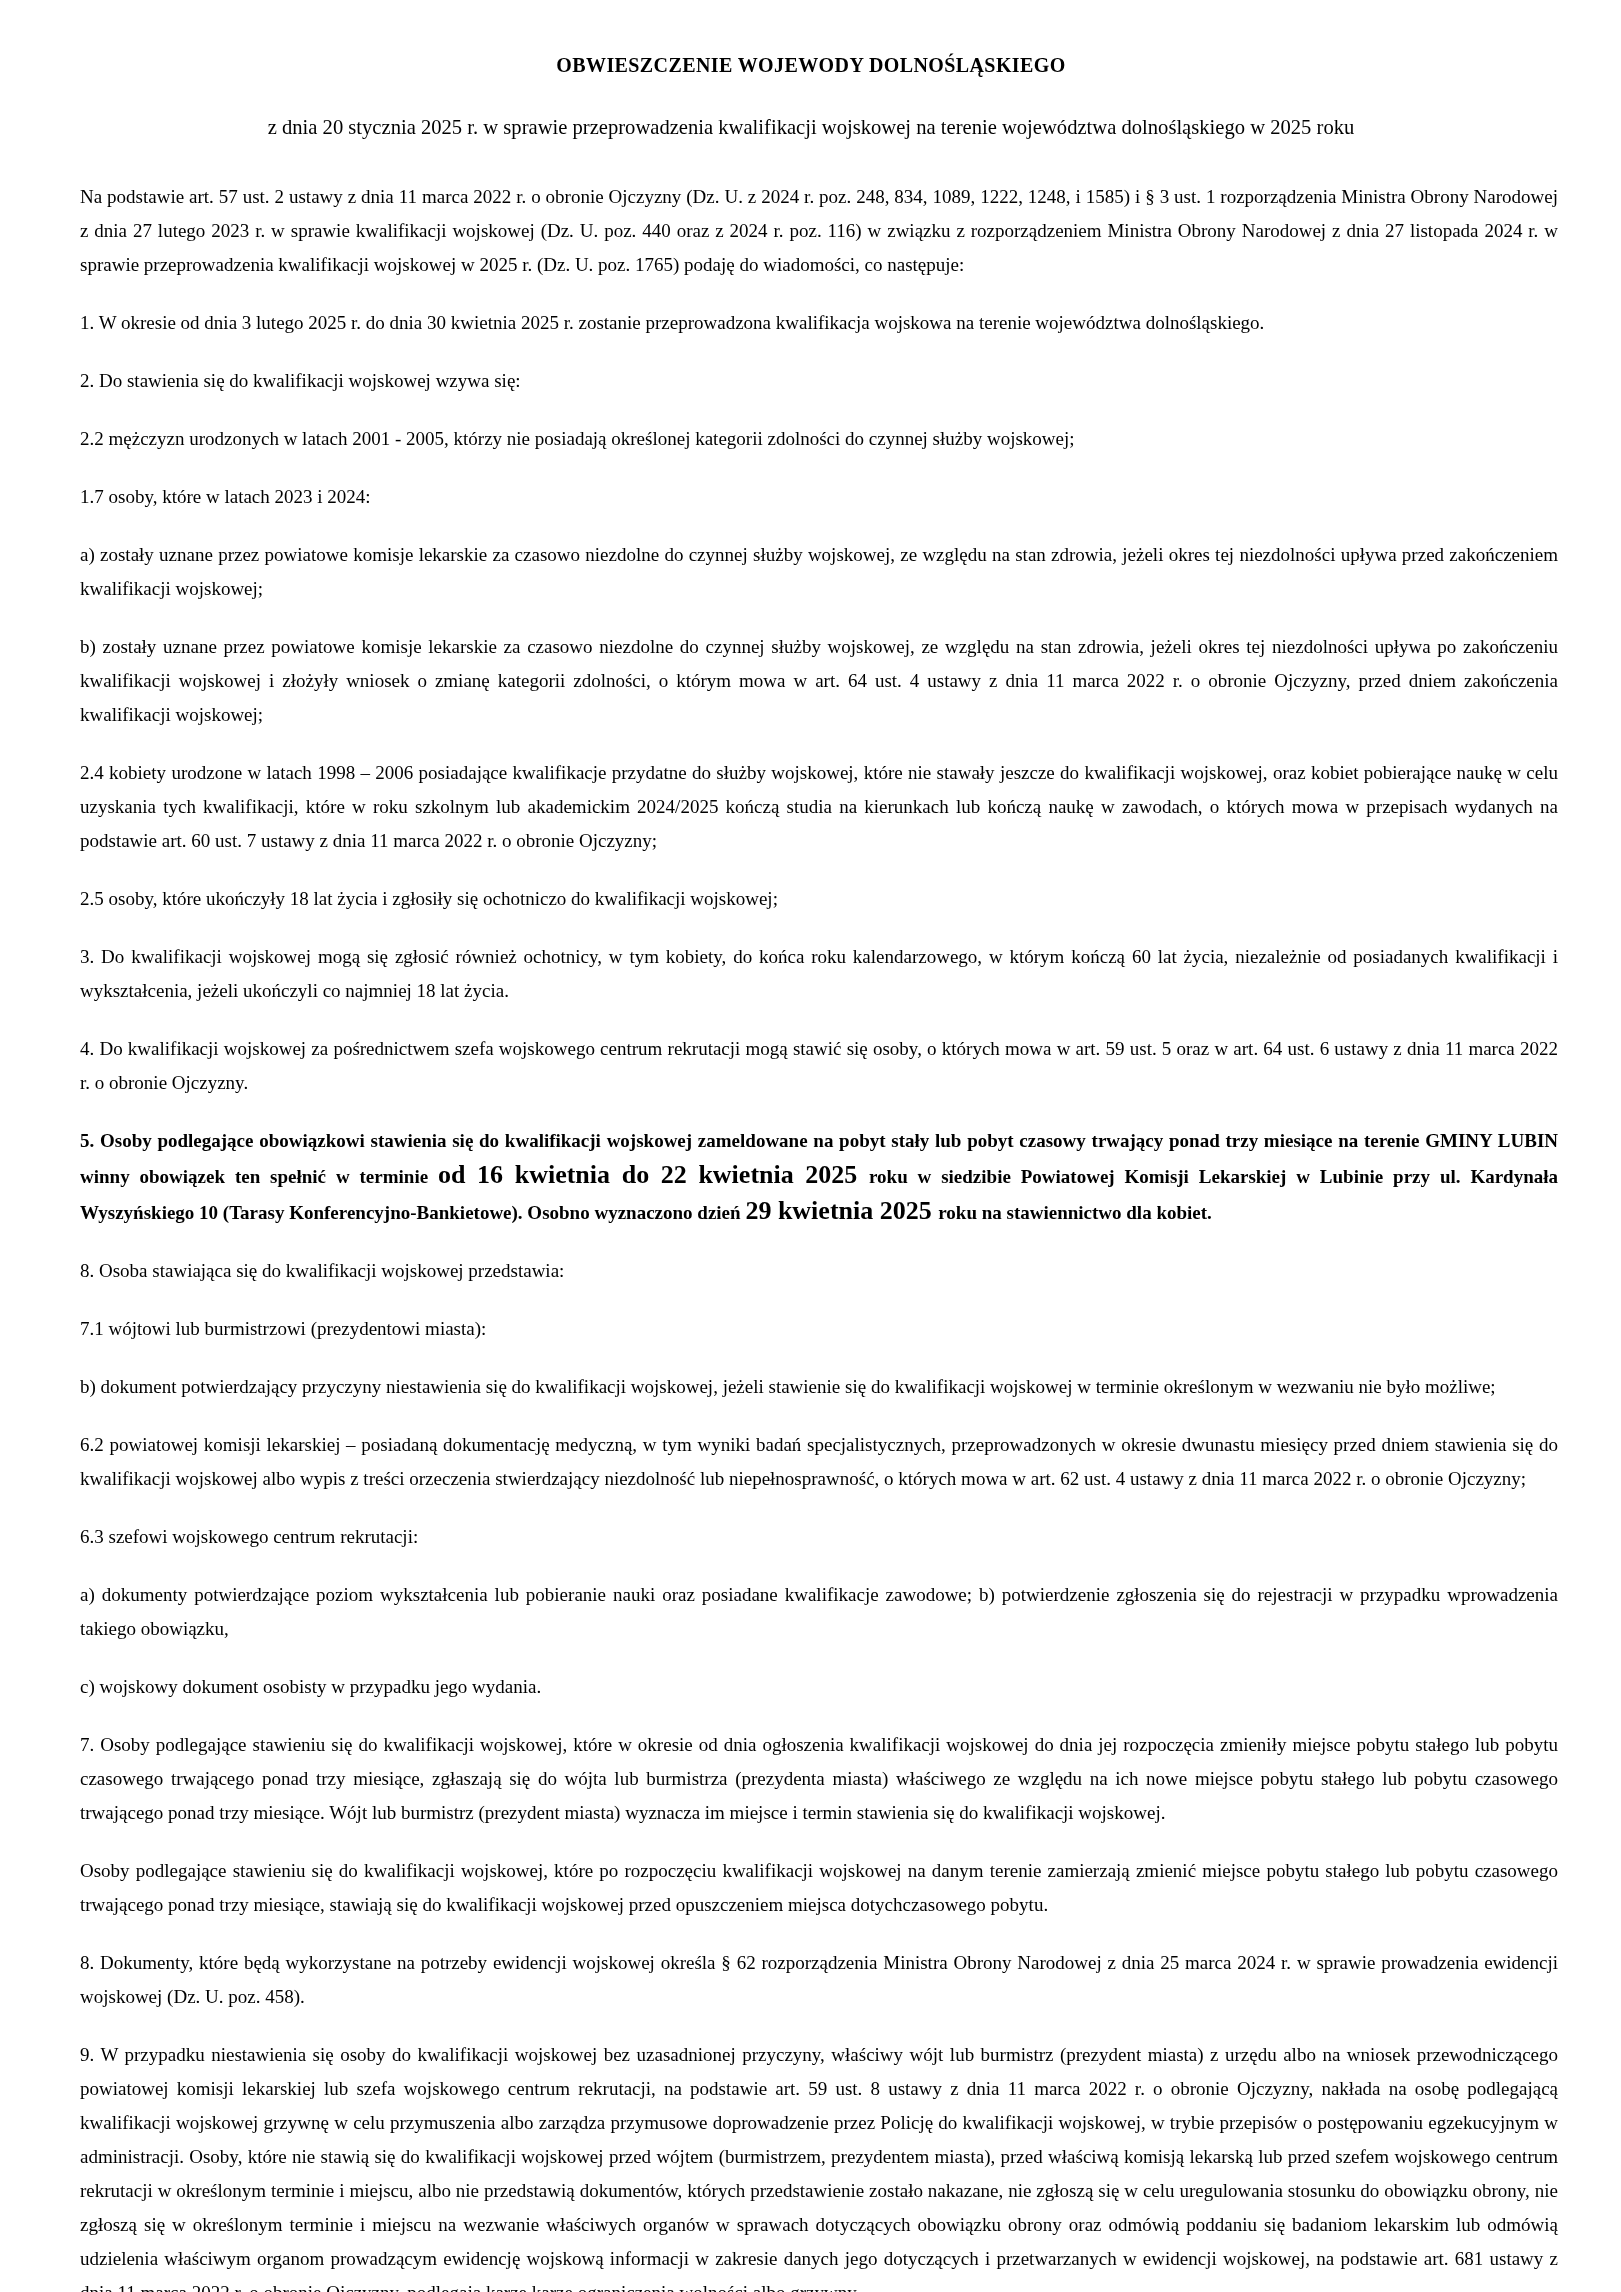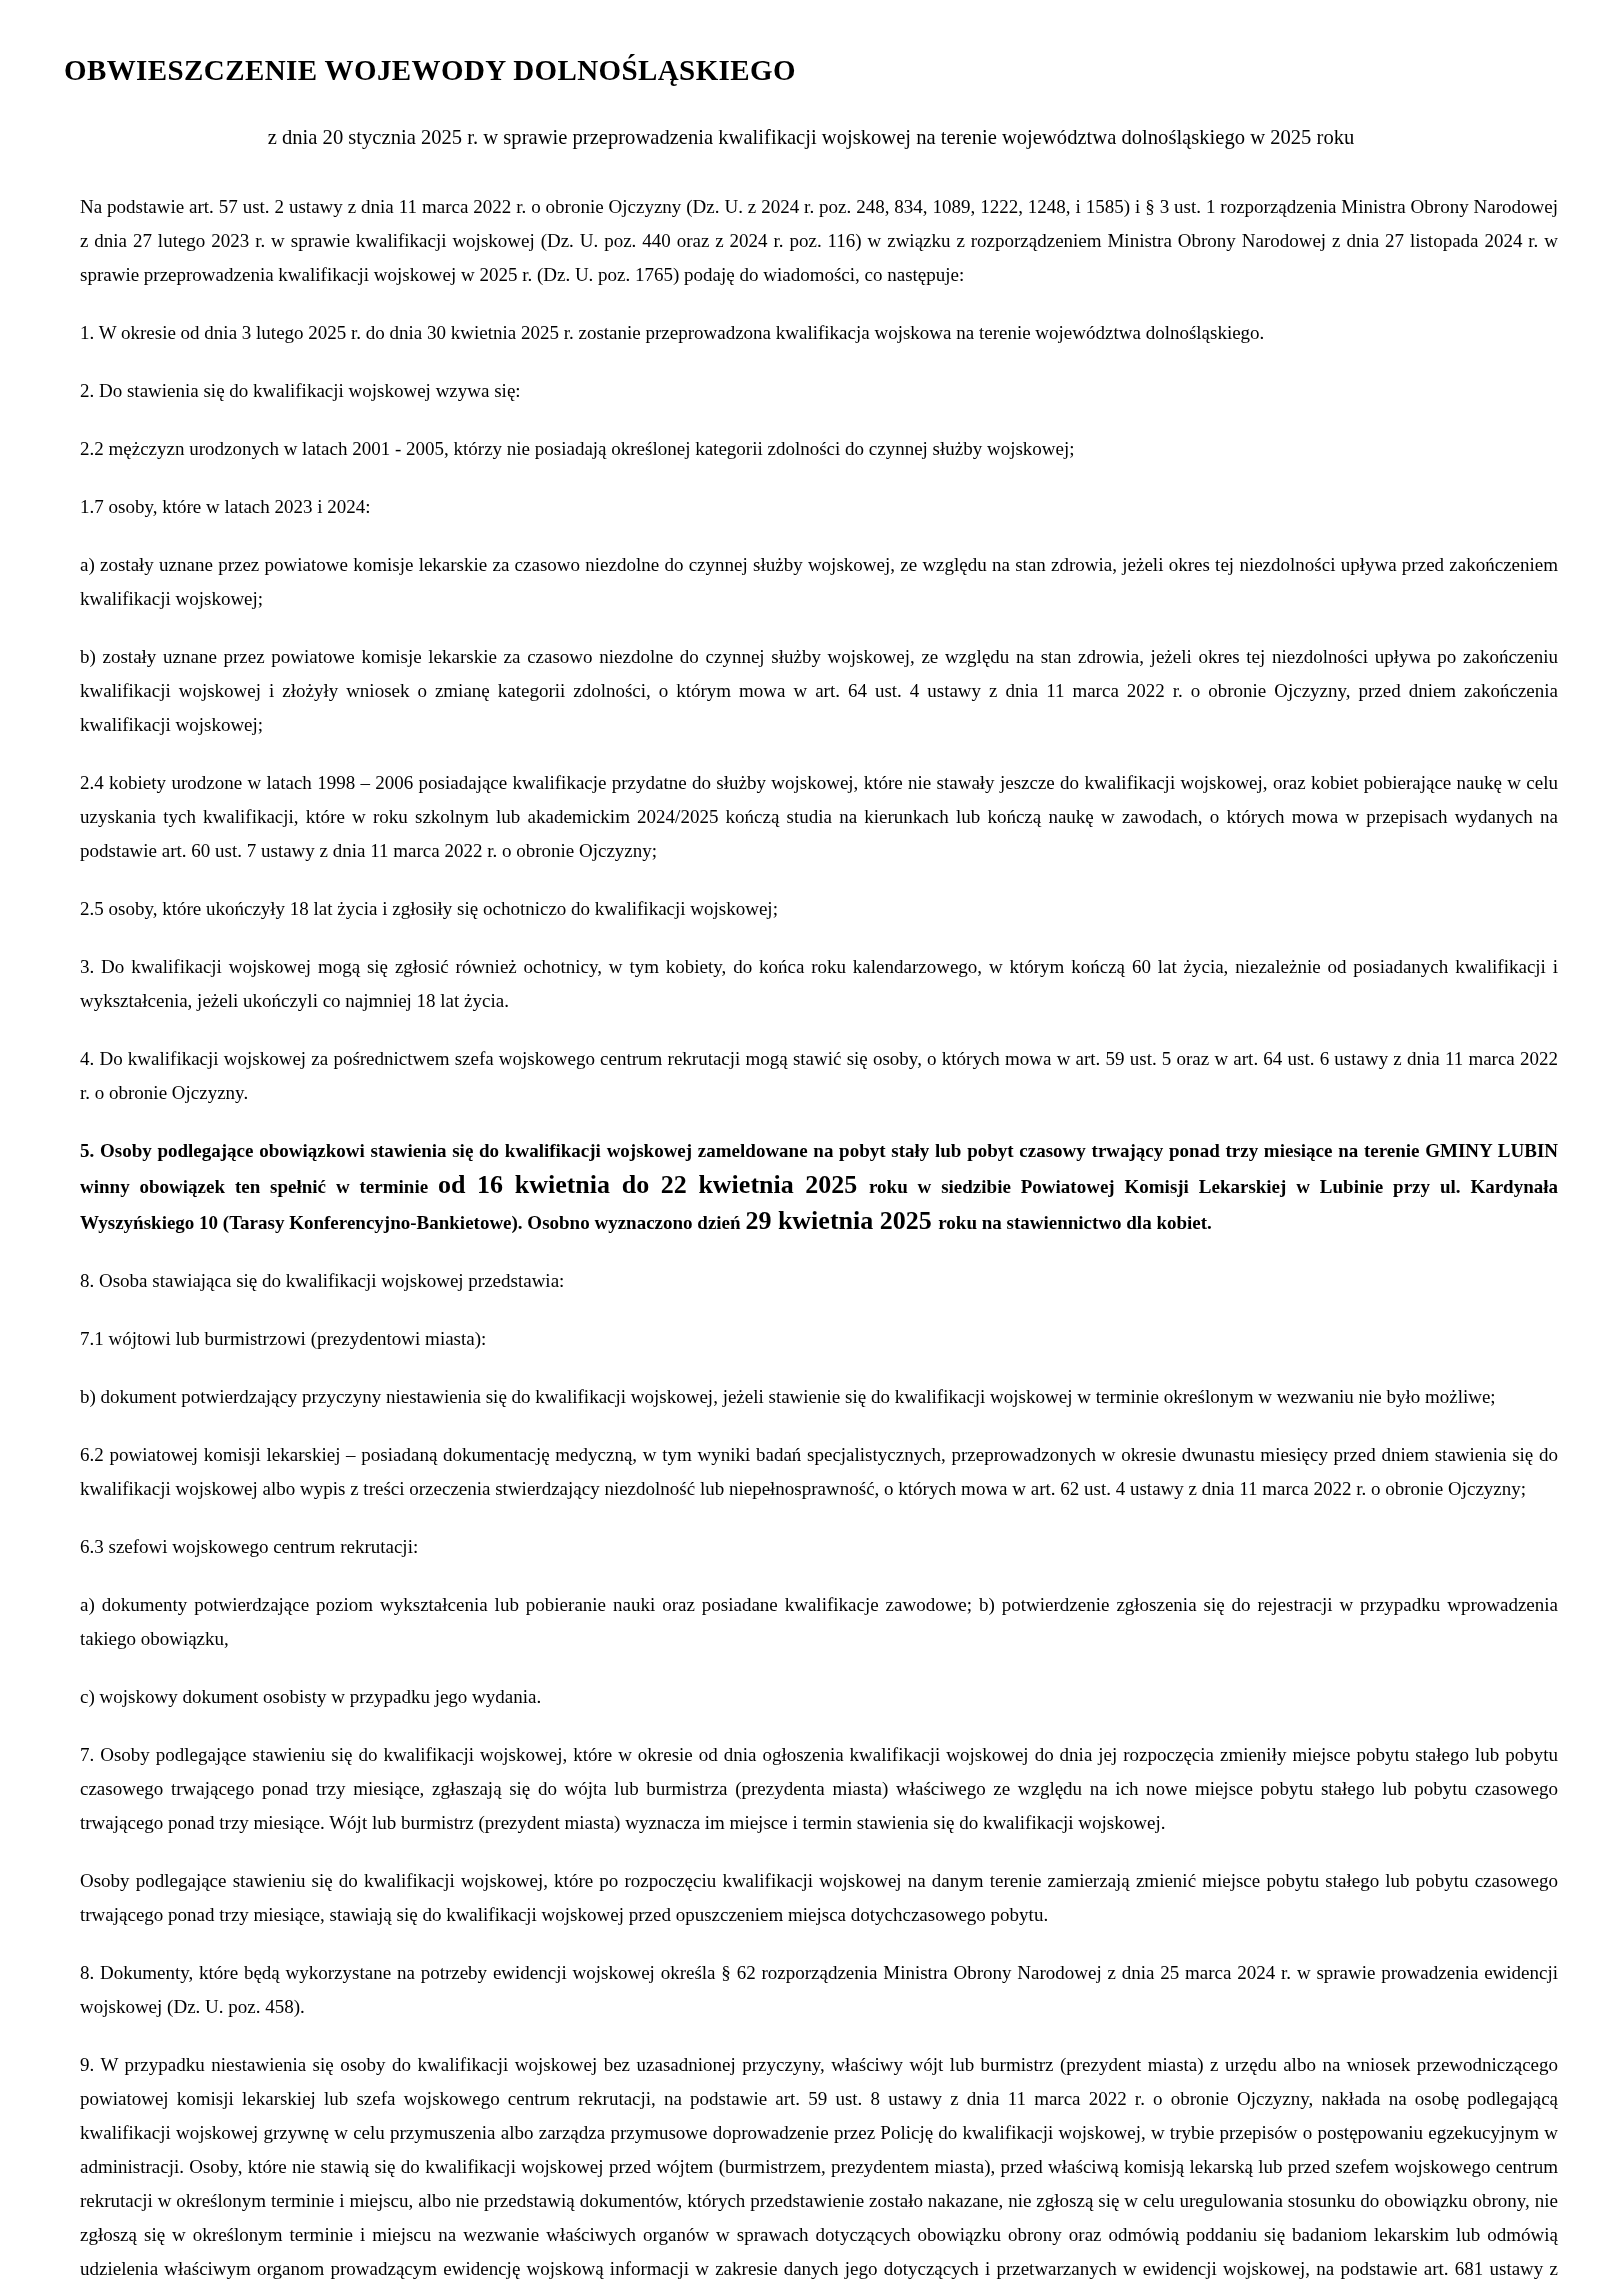--- a/index.html
+++ b/index.html
@@ -12,21 +12,22 @@
     height: 2293px;
     box-sizing: border-box;
     padding: 54px 64px 0 64px;
     background: #ffffff;
     color: #000000;
     font-family: "Liberation Serif", "DejaVu Serif", serif;
     overflow: hidden;
   }
   h1.doc-title {
     margin: 0 0 39px 0;
-    font-size: 29px;
+    text-align: center;
+    font-size: 20px;
     font-weight: bold;
     letter-spacing: 0.4px;
   }
   h2.doc-subtitle {
     margin: 0 0 41px 0;
     text-align: center;
     font-size: 20.6px;
     font-weight: normal;
   }
   .body-text p.para {

